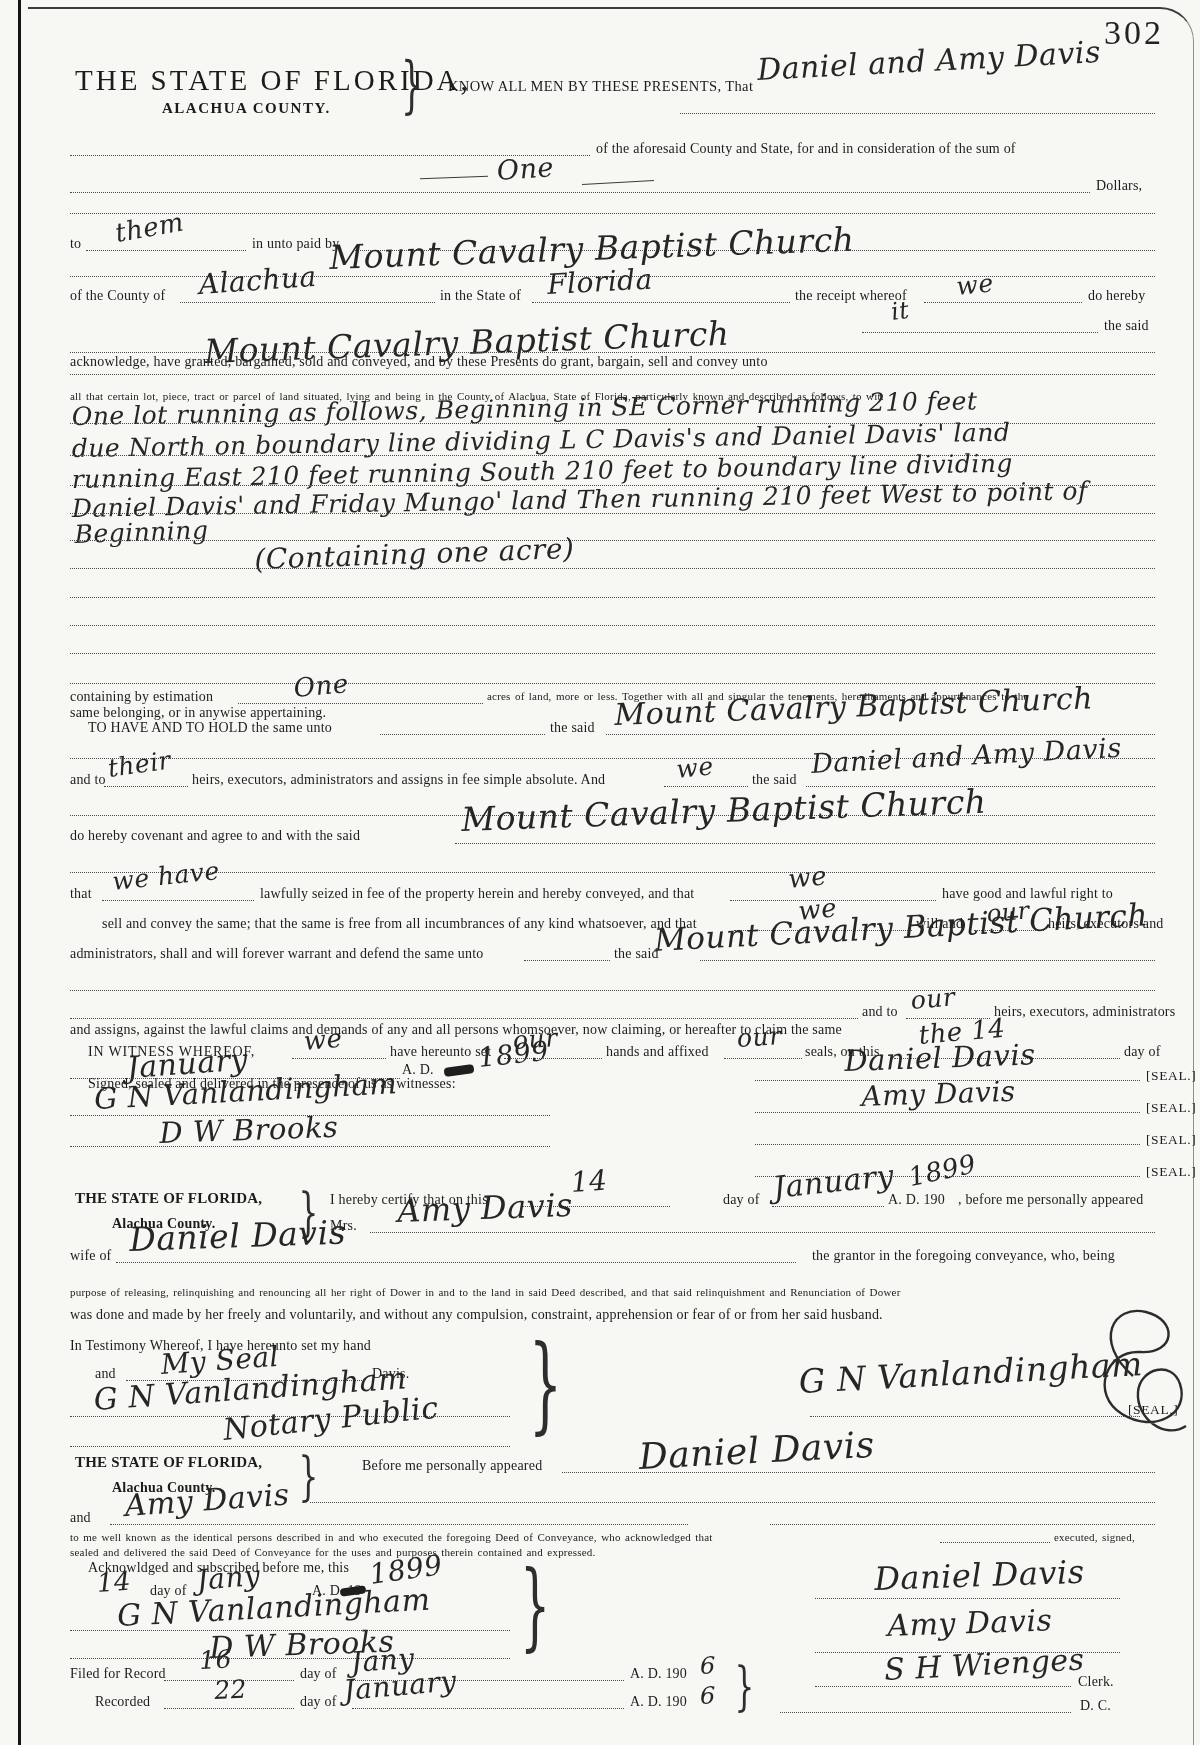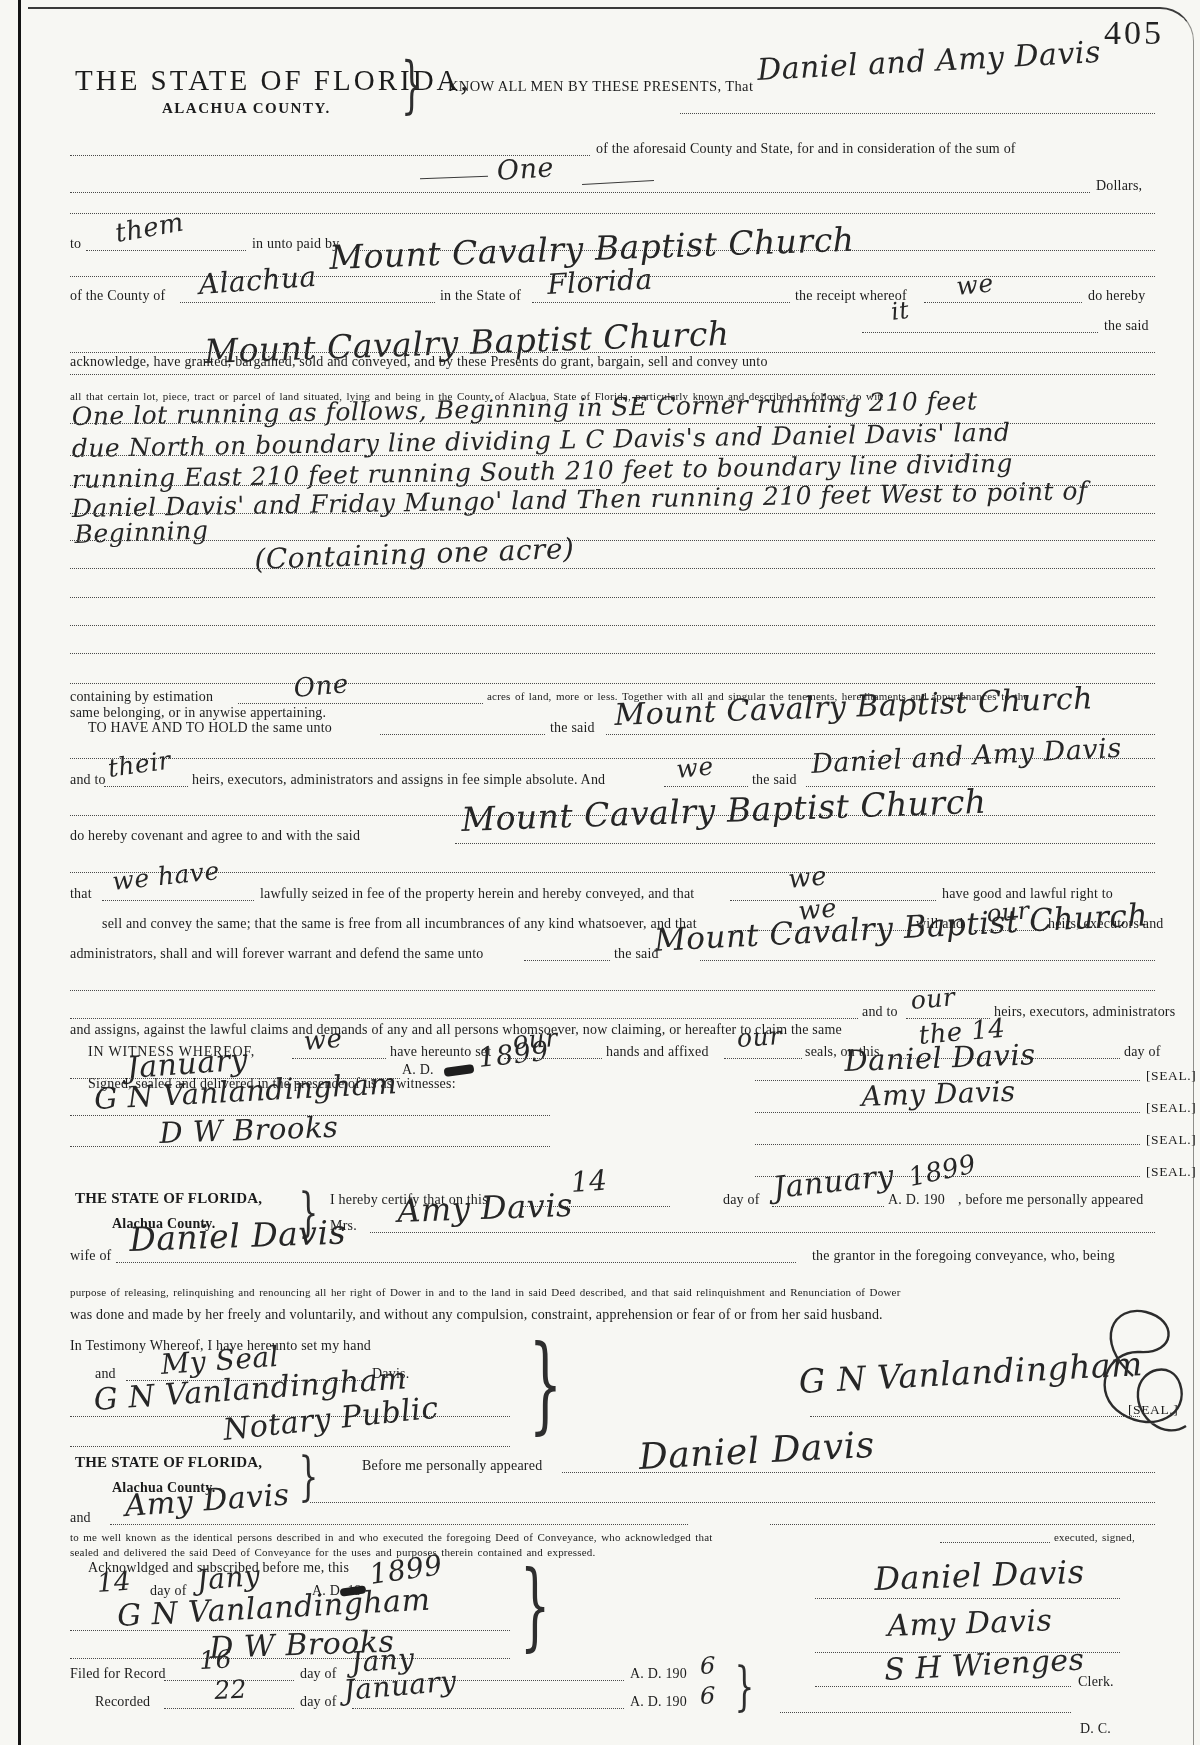--- a/index.html
+++ b/index.html
@@ -20,21 +20,21 @@
          border-top:2px solid #3a3a3a;border-right:1px solid #8f8f8b;border-top-right-radius:34px;}
   .pagenum{position:absolute;font-size:34px;letter-spacing:3px;color:#222;}
   .title{position:absolute;font-size:29px;letter-spacing:3px;white-space:nowrap;}
 </style>
 </head>
 <body>
 
 <div class="page">
   <div class="edge"></div>
   <div class="frame"></div>
-  <div class="pagenum" style="left:1104px;top:14px;">405</div>
+  <div class="pagenum" style="left:1104px;top:14px;">302</div>
 
   <div class="title" style="left:75px;top:64px;">THE STATE OF FLORIDA,</div>
   <div class="br" style="left:392px;top:54px;font-size:62px;transform:scaleX(.55);">}</div>
   <div class="p pb" style="left:162px;top:100px;font-size:15px;letter-spacing:1.5px;">ALACHUA COUNTY.</div>
   <div class="p" style="left:448px;top:78px;font-size:14.5px;letter-spacing:.4px;">KNOW ALL MEN BY THESE PRESENTS, That</div>
   <div class="hw" style="left:758px;top:52px;font-size:30px;transform:rotate(-3deg);">Daniel and Amy Davis</div>
   <div class="dot" style="left:680px;top:113px;width:475px;"></div>
 
   <div class="dot" style="left:70px;top:155px;width:520px;"></div>
   <div class="p" style="left:596px;top:141px;">of the aforesaid County and State, for and in consideration of the sum of</div>
@@ -255,21 +255,21 @@
   <div class="br" style="left:505px;top:1558px;font-size:95px;transform:scaleX(.5);">}</div>
 
   <div class="hw" style="left:875px;top:1560px;font-size:32px;transform:rotate(-2deg);">Daniel Davis</div>
   <div class="dot" style="left:815px;top:1598px;width:305px;"></div>
   <div class="hw" style="left:888px;top:1608px;font-size:30px;transform:rotate(-2deg);">Amy Davis</div>
   <div class="dot" style="left:815px;top:1652px;width:305px;"></div>
   <div class="hw" style="left:885px;top:1652px;font-size:30px;transform:rotate(-3deg);">S H Wienges</div>
   <div class="dot" style="left:815px;top:1686px;width:256px;"></div>
   <div class="p" style="left:1078px;top:1674px;">Clerk.</div>
   <div class="dot" style="left:780px;top:1712px;width:291px;"></div>
-  <div class="p" style="left:1080px;top:1698px;margin-top:23px;">D. C.</div>
+  <div class="p" style="left:1080px;top:1698px;">D. C.</div>
 
   <div class="p" style="left:70px;top:1666px;">Filed for Record</div>
   <div class="hw" style="left:200px;top:1646px;font-size:25px;transform:rotate(-3deg);">16</div>
   <div class="dot" style="left:164px;top:1680px;width:130px;"></div>
   <div class="p" style="left:300px;top:1666px;">day of</div>
   <div class="hw" style="left:352px;top:1646px;font-size:28px;transform:rotate(-4deg);">Jany</div>
   <div class="dot" style="left:352px;top:1680px;width:272px;"></div>
   <div class="p" style="left:630px;top:1666px;">A. D. 190</div>
   <div class="hw" style="left:700px;top:1652px;font-size:24px;">6</div>
   <div class="p" style="left:95px;top:1694px;">Recorded</div>

